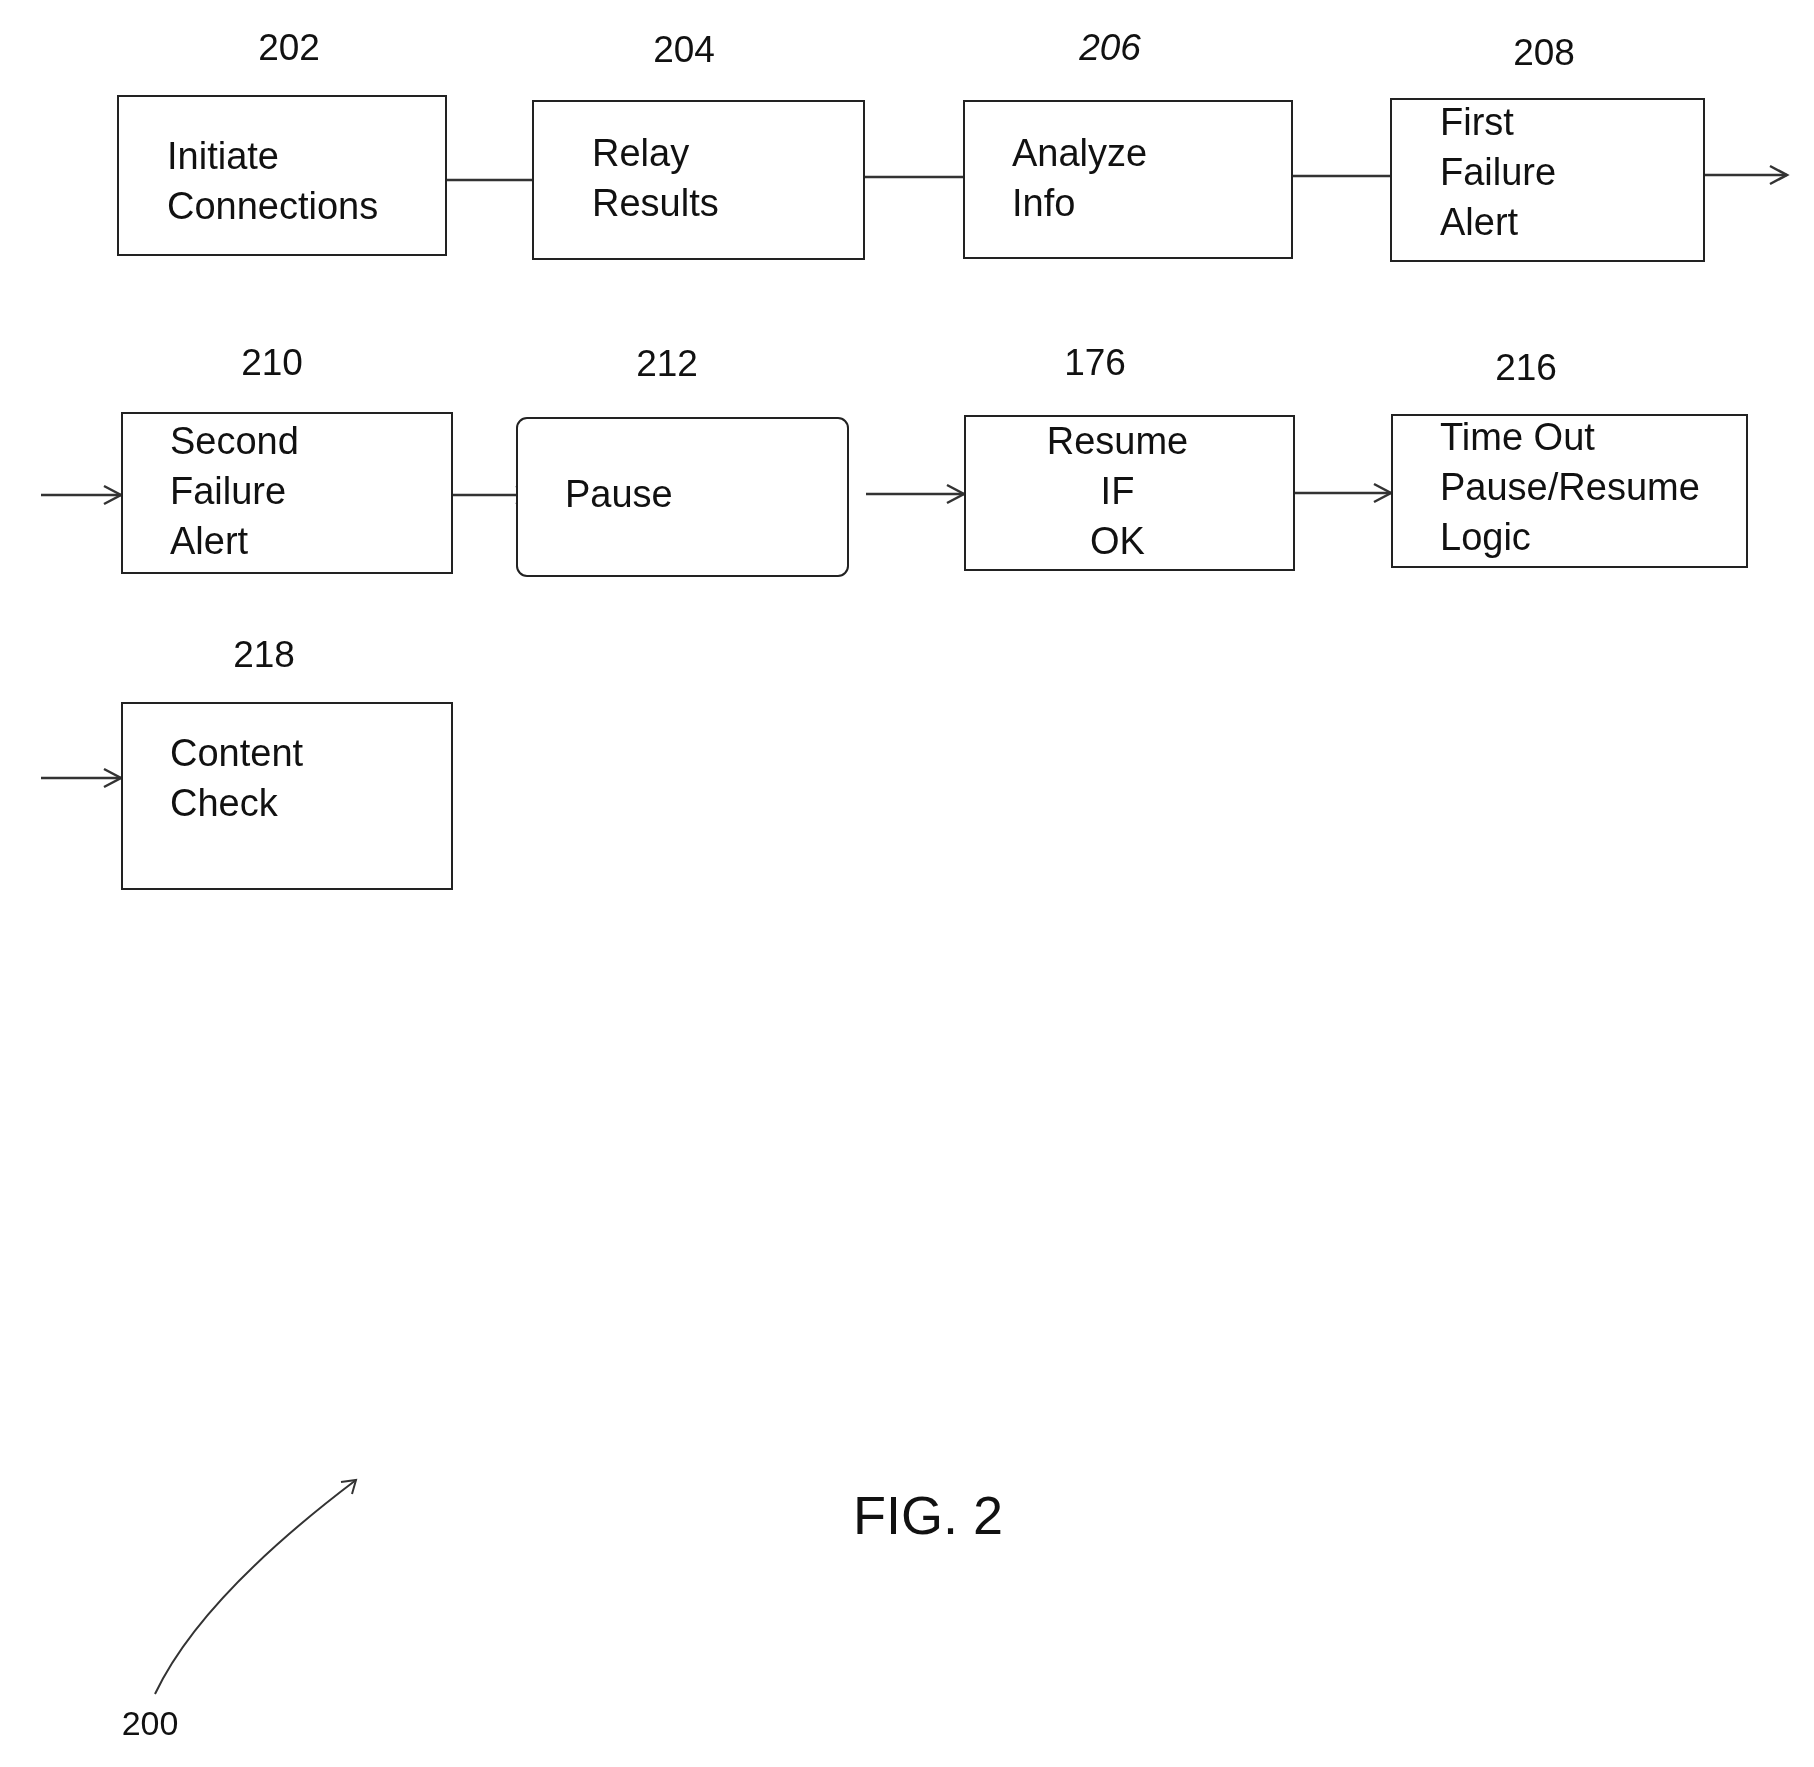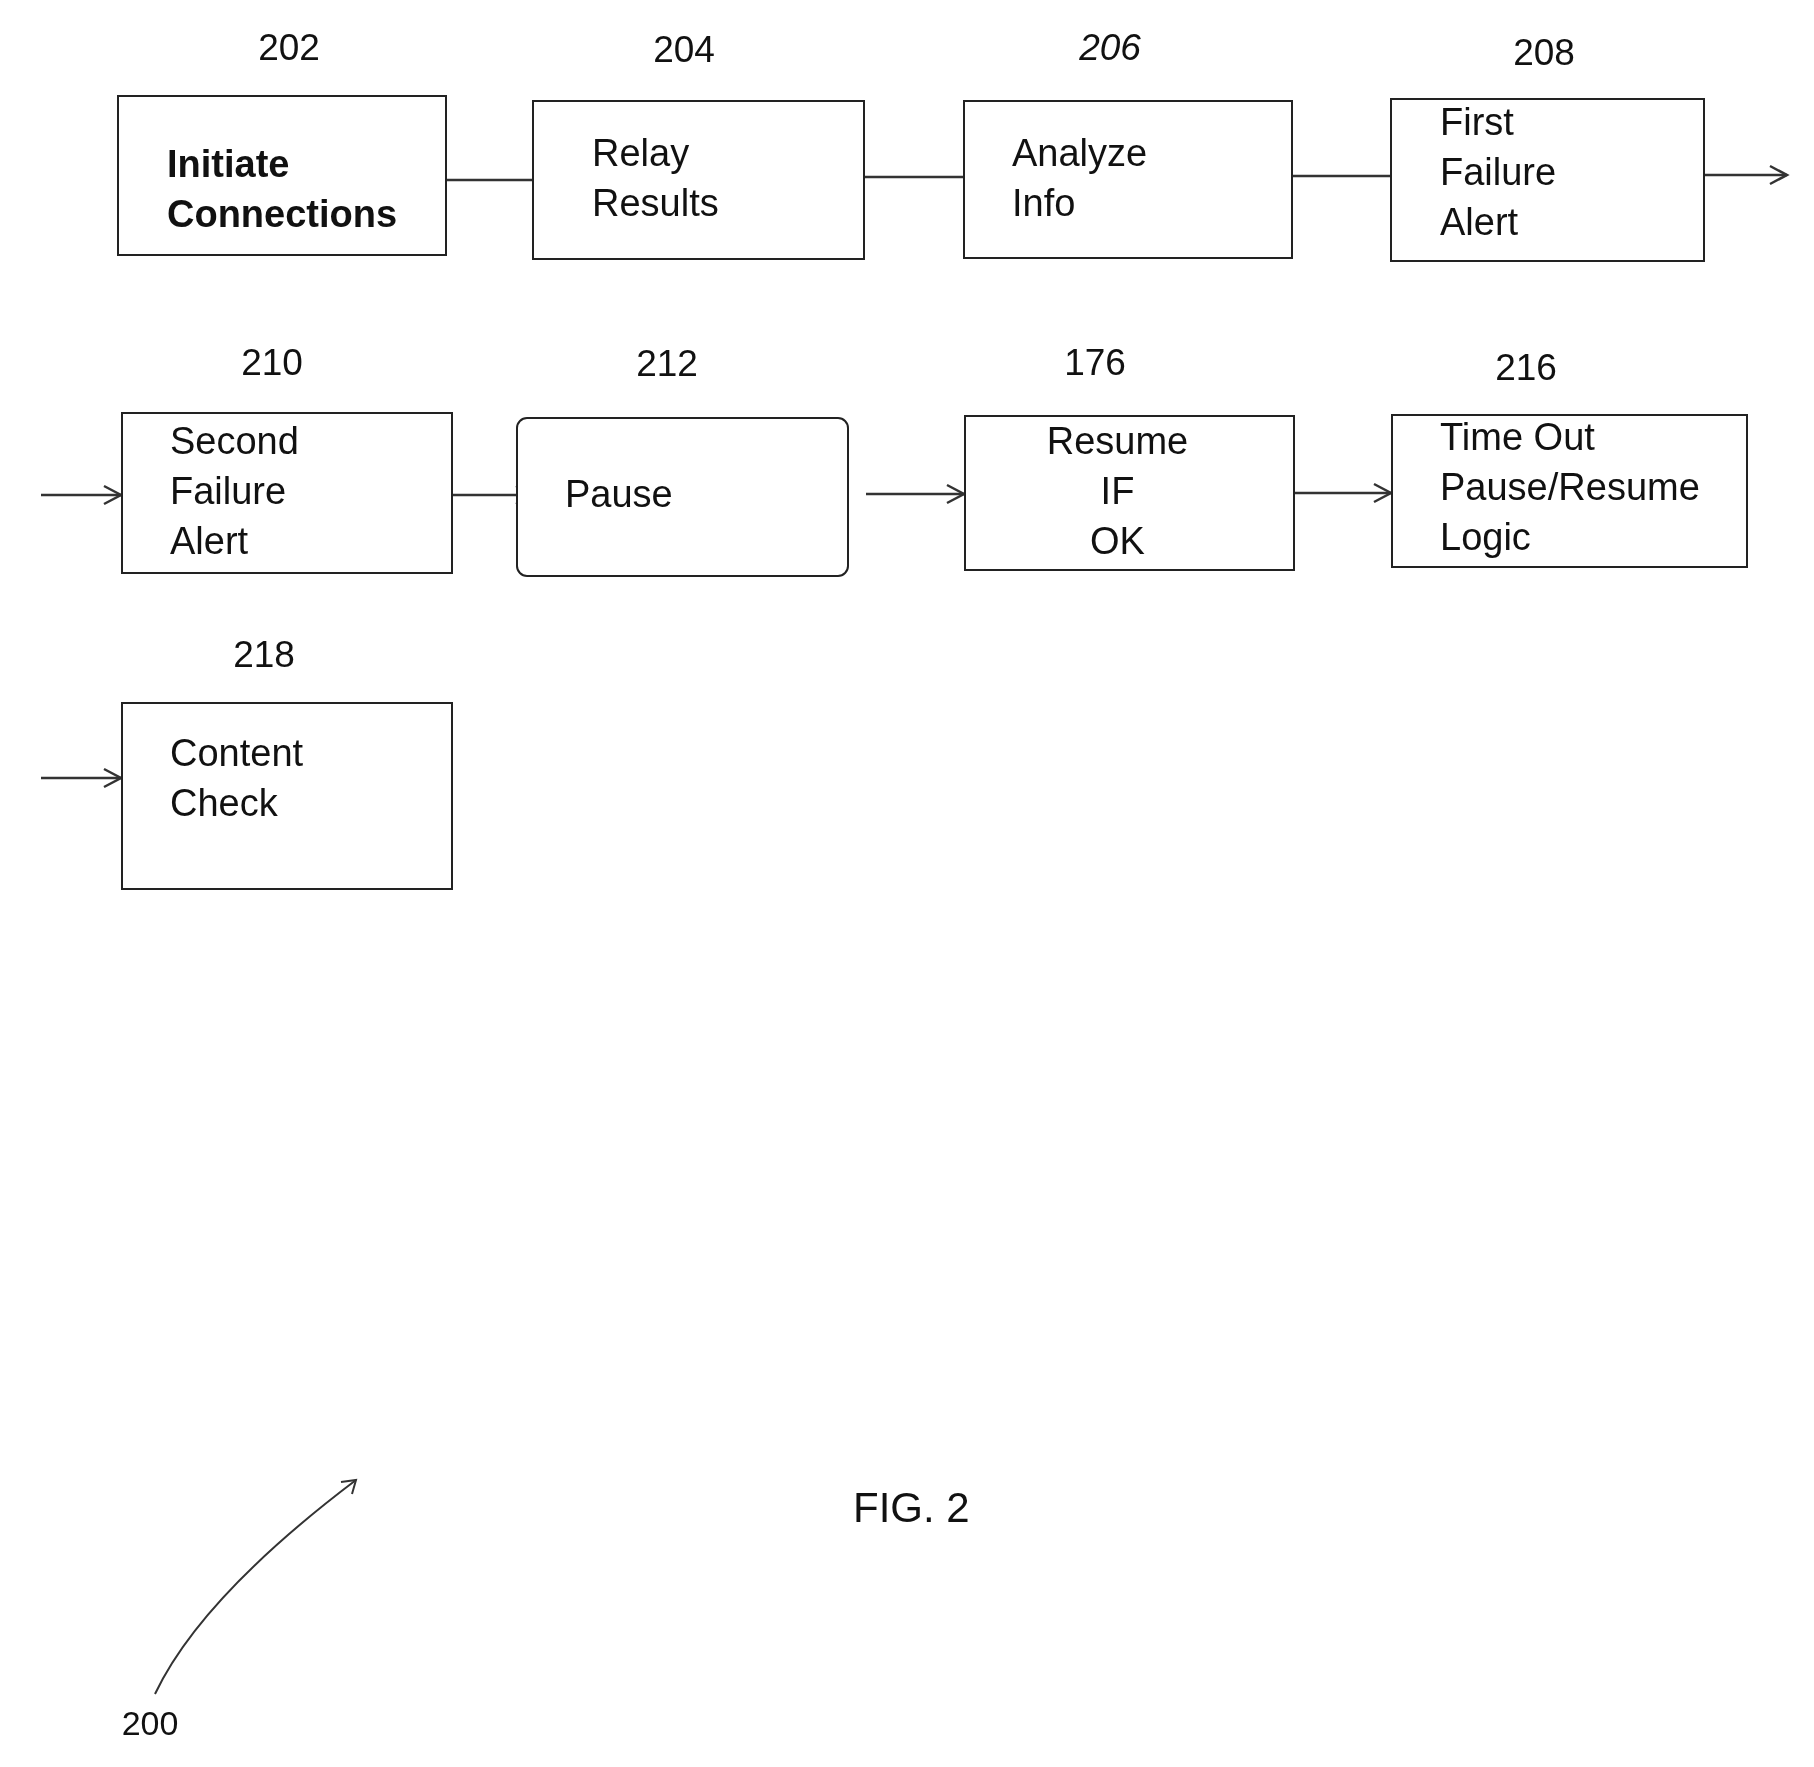--- a/index.html
+++ b/index.html
@@ -3,21 +3,21 @@
 <meta charset="utf-8">
 <style>
   html, body { margin:0; padding:0; background:#ffffff; }
   body { width:1814px; height:1767px; position:relative; overflow:hidden;
          font-family:"Liberation Sans", sans-serif; color:#111; }
   .ref { position:absolute; font-size:37px; transform:translateX(-50%); white-space:nowrap; }
   .box { position:absolute; border:2.5px solid #222; box-sizing:border-box; background:#fff; }
   .box .txt { position:absolute; font-size:38px; line-height:50px; white-space:pre; }
   .box .txt.center { text-align:center; }
   svg.lines { position:absolute; left:0; top:0; }
-  .fig { position:absolute; font-size:42px; white-space:nowrap; }
+  .fig { position:absolute; font-size:54px; white-space:nowrap; }
 </style>
 </head>
 <body>
 
 <svg class="lines" width="1814" height="1767">
   <g stroke="#333" stroke-width="2.5" fill="none">
     <line x1="447" y1="180" x2="532" y2="180"></line>
     <line x1="865" y1="177" x2="963" y2="177"></line>
     <line x1="1293" y1="176" x2="1390" y2="176"></line>
     <g>
@@ -55,21 +55,21 @@
 <div class="ref" style="left:684px; top:29px;">204</div>
 <div class="ref" style="left:1110px; top:27px;font-style:italic;">206</div>
 <div class="ref" style="left:1544px; top:32px;">208</div>
 <div class="ref" style="left:272px; top:342px;">210</div>
 <div class="ref" style="left:667px; top:343px;">212</div>
 <div class="ref" style="left:1095px; top:342px;">176</div>
 <div class="ref" style="left:1526px; top:347px;">216</div>
 <div class="ref" style="left:264px; top:634px;">218</div>
 
 <div class="box" style="left:117px; top:95px; width:330px; height:161px;">
-  <div class="txt" style="left:48px; top:42px;font-weight:bold;">Initiate
+  <div class="txt" style="left:48px; top:34px;">Initiate
 Connections</div>
 </div>
 <div class="box" style="left:532px; top:100px; width:333px; height:160px;">
   <div class="txt" style="left:58px; top:26px;">Relay
 Results</div>
 </div>
 <div class="box" style="left:963px; top:100px; width:330px; height:159px;">
   <div class="txt" style="left:47px; top:26px;">Analyze
 Info</div>
 </div>

